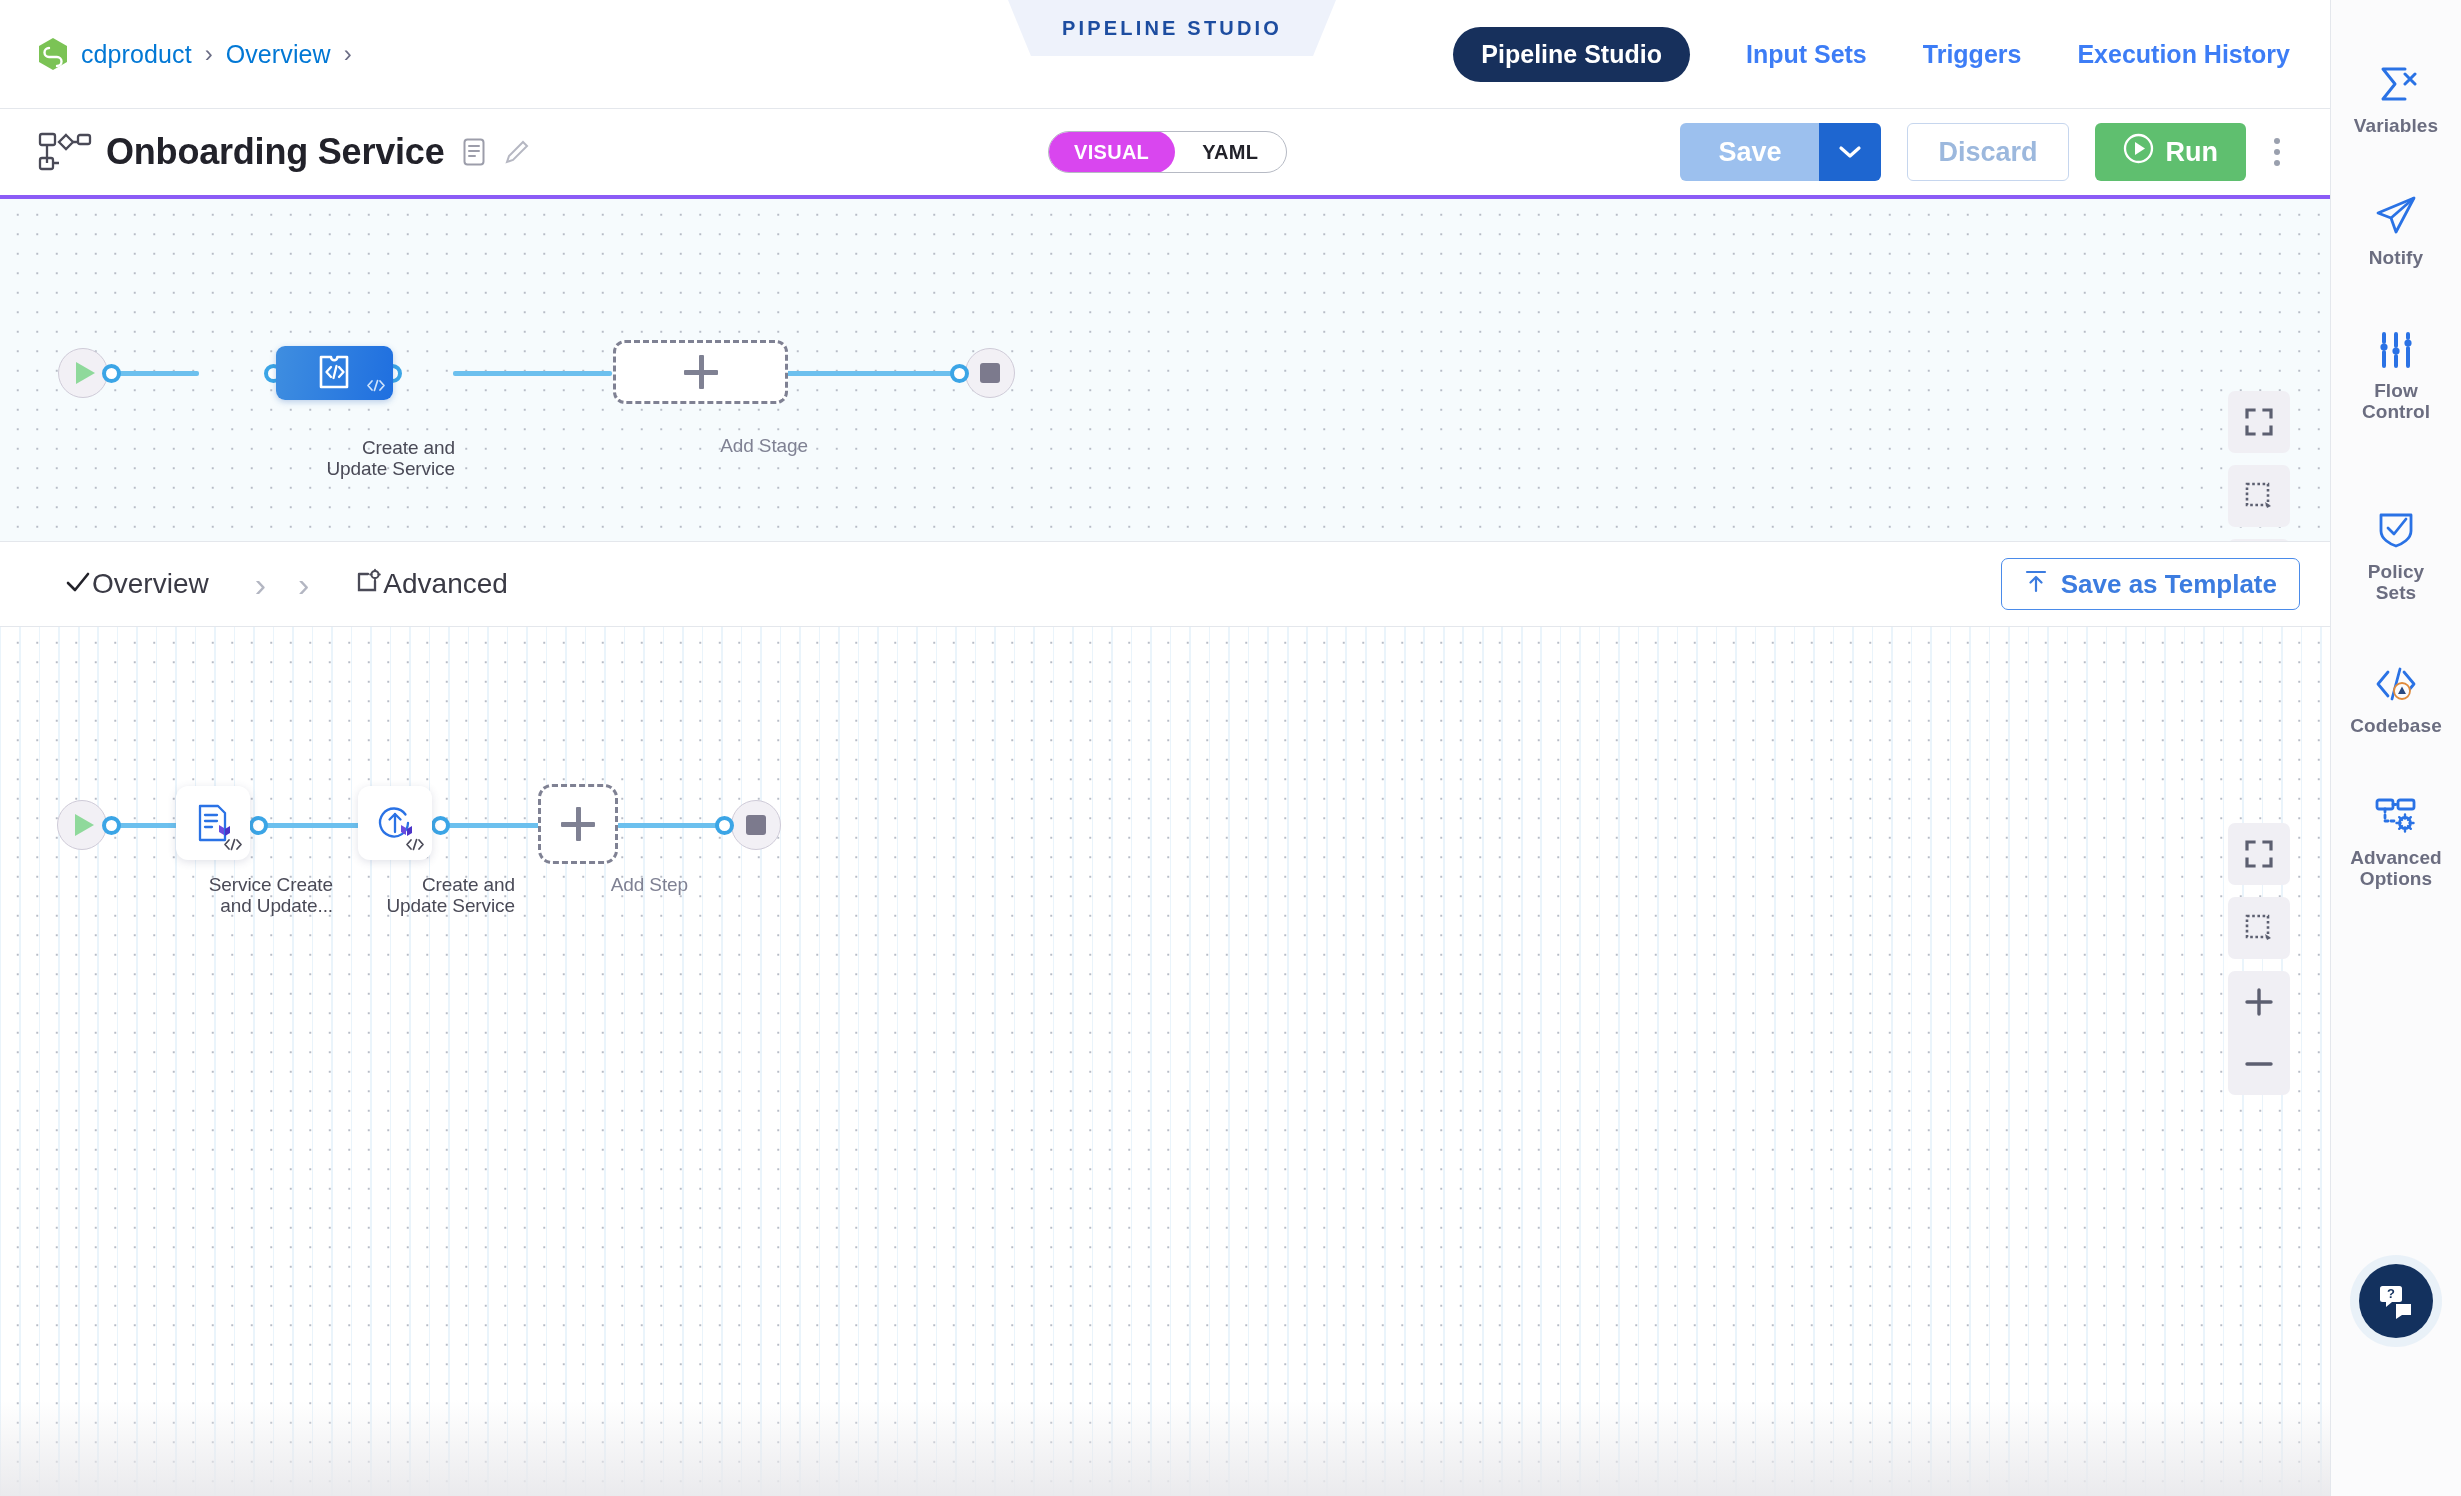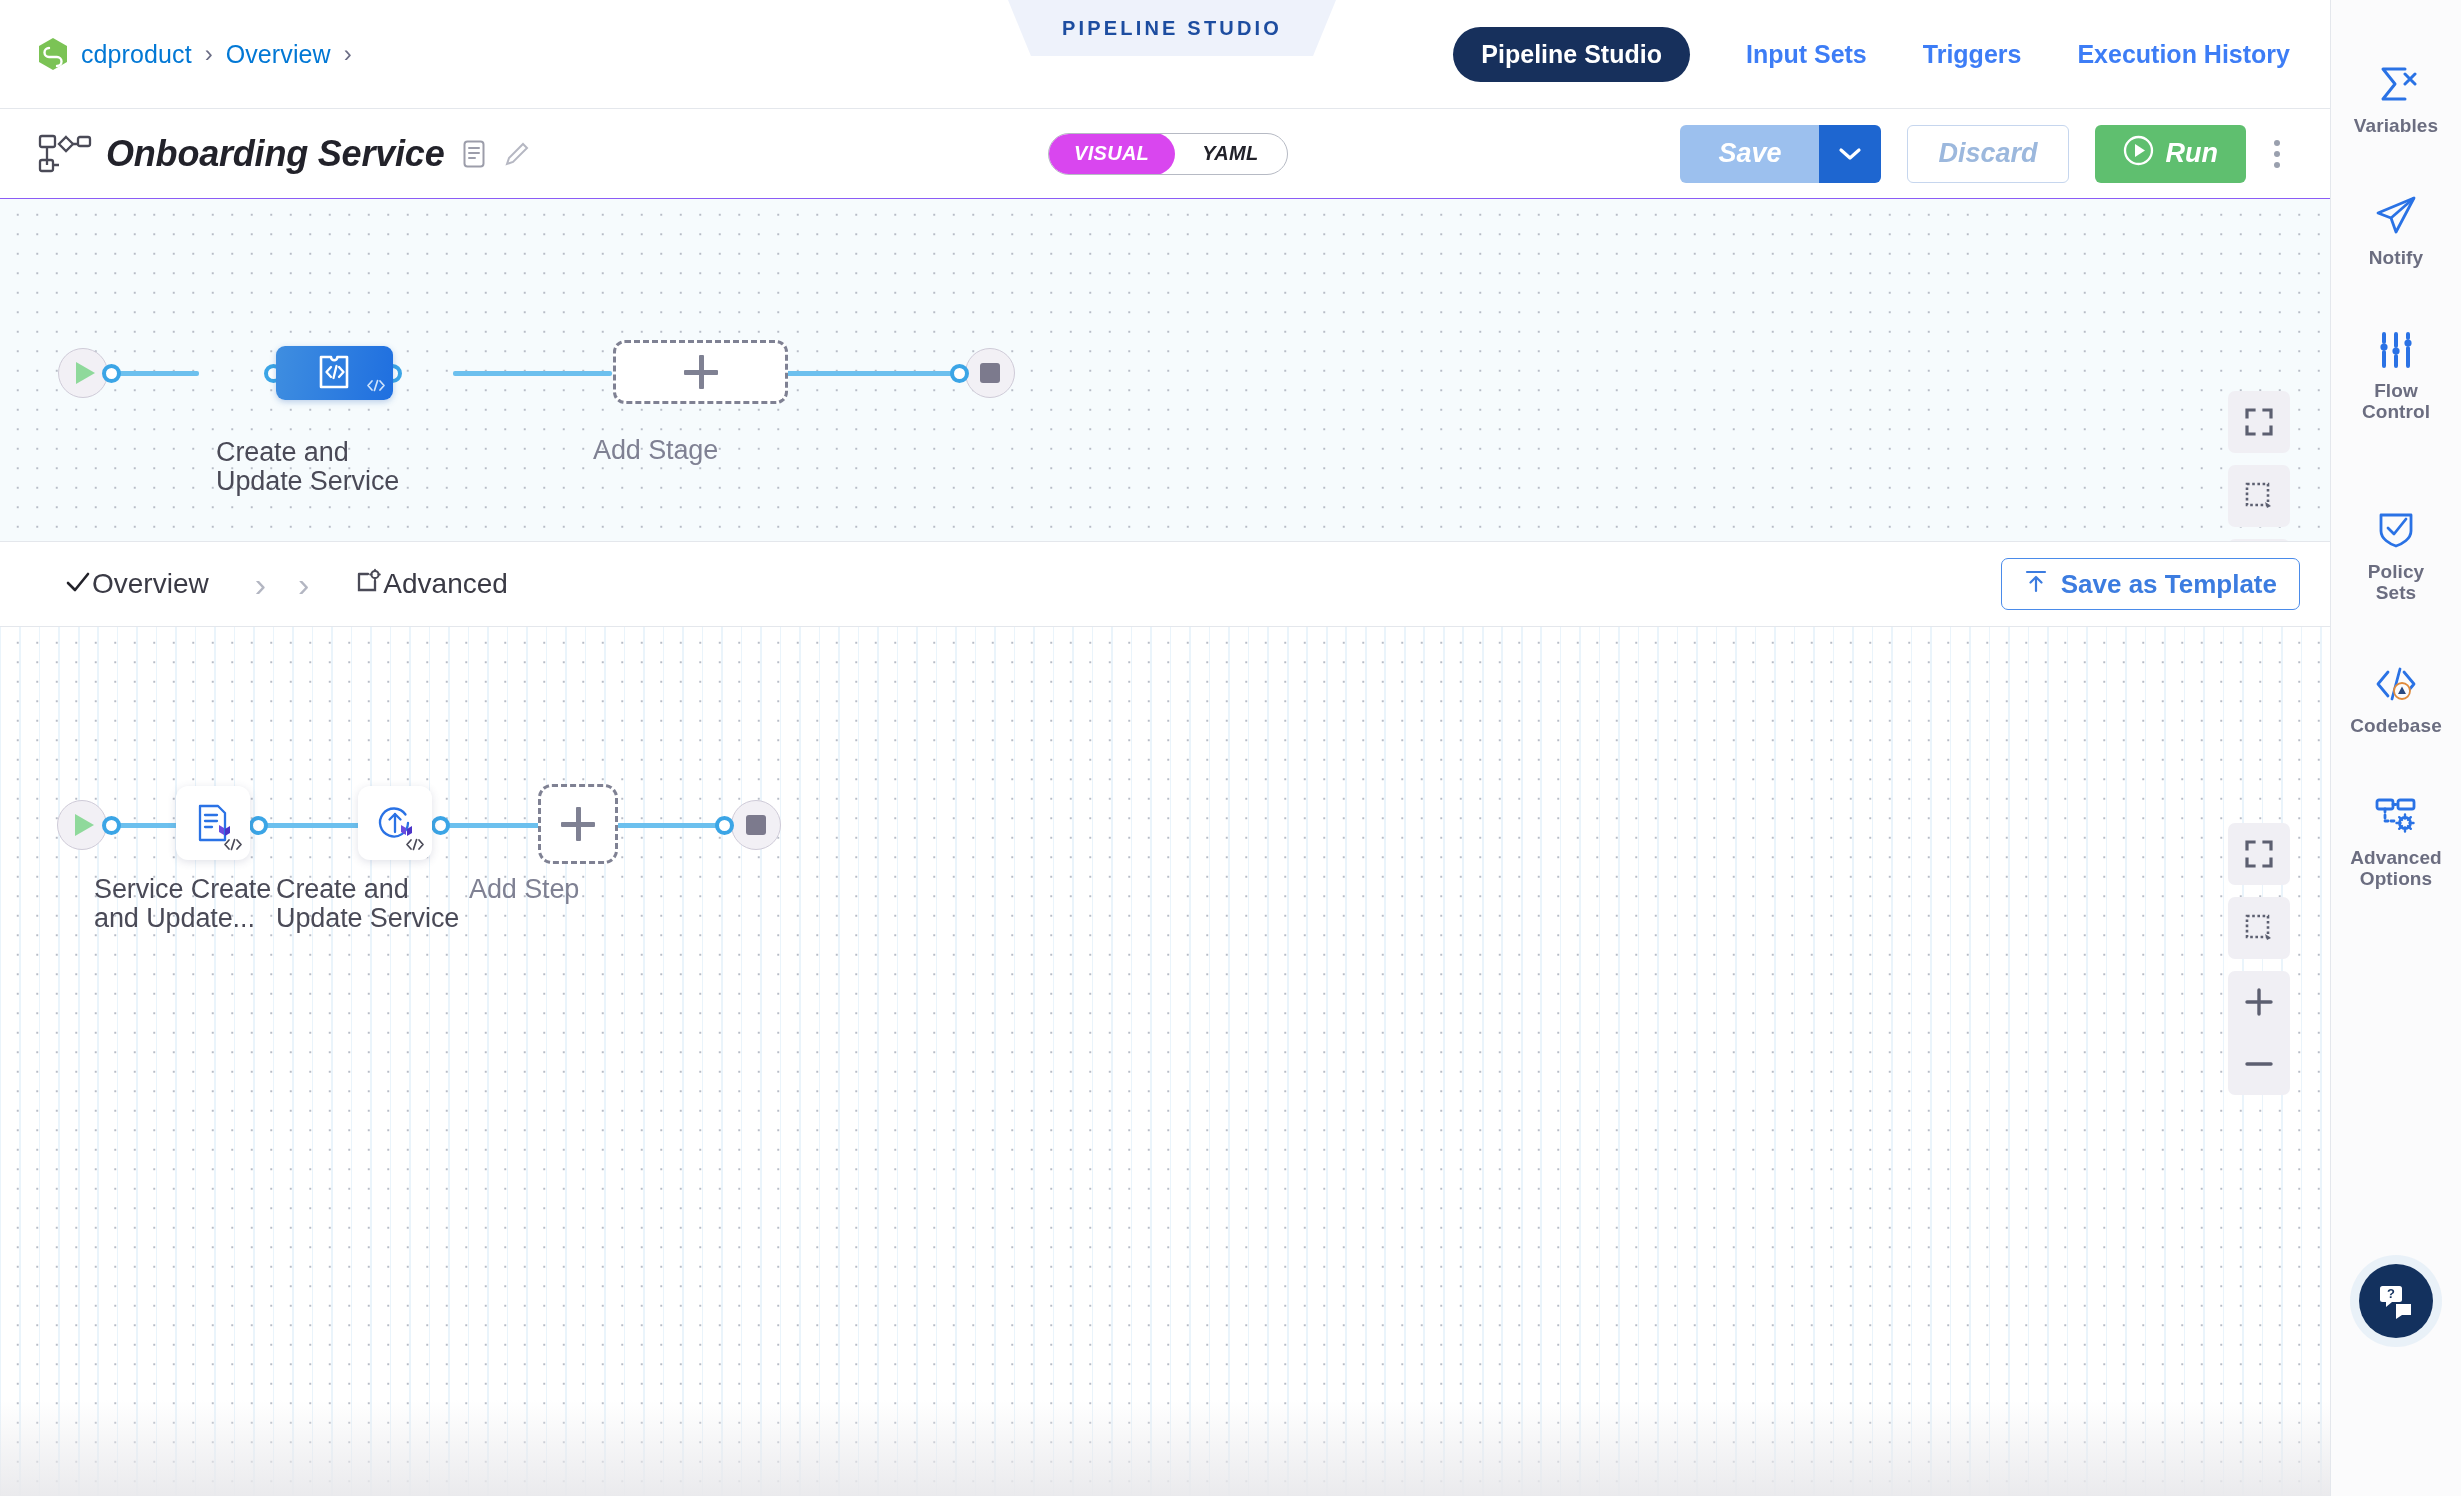--- a/index.html
+++ b/index.html
@@ -59,23 +59,23 @@
   .mod-link {
     color: #3d7df6; font-size: 25px; font-weight: bold;
     margin-left: 56px; white-space: nowrap; cursor: pointer;
   }
 
   
   .title-bar {
     height: 90px; flex: 0 0 90px;
     display: flex; align-items: center;
     padding: 0 30px 0 38px;
-    border-bottom: 1px solid #8b5cf6;
+    border-bottom: 4px solid #8b5cf6;
     background: #fff;
-    position: relative; z-index: 4; font-style: italic;
+    position: relative; z-index: 4;
   }
   .pipe-icon { width: 54px; height: 40px; margin-right: 14px; }
   .pipe-title {
     font-size: 36px; font-weight: bold; color: #22222a; letter-spacing: -0.2px;
     white-space: nowrap;
   }
   .title-icon { margin-left: 18px; cursor: pointer; opacity:.85; display:flex; }
 
   .vy-toggle {
     position: absolute; left: 1048px; top: 50%; transform: translateY(-50%);
@@ -177,22 +177,22 @@
     display: flex; align-items: center; justify-content: center; z-index: 4; cursor: pointer;
   }
   .add-plus { position: relative; width: 34px; height: 34px; }
   .add-plus::before, .add-plus::after {
     content:""; position:absolute; background:#7f8193; border-radius:1px;
   }
   .add-plus::before { left:0; right:0; top:15px; height:5px; }
   .add-plus::after { top:0; bottom:0; left:15px; width:5px; }
 
   .node-label {
-    position: absolute; text-align: left;
-    font-size: 27px; color: #4a4a57; line-height: 1.08; letter-spacing: -0.1px;
+    position: absolute; text-align: right;
+    font-size: 19px; color: #4a4a57; line-height: 1.08; letter-spacing: -0.1px;
   }
   .node-label.muted { color: #7f8193; }
 
   
   .cv-controls { position: absolute; display: flex; flex-direction: column; gap: 12px; z-index: 6; }
   .cv-btn {
     width: 62px; height: 62px; background: #f0eff4; border-radius: 7px;
     display: flex; align-items: center; justify-content: center; cursor: pointer;
   }
   .cv-zoom { width: 62px; background: #f0eff4; border-radius: 7px; }

